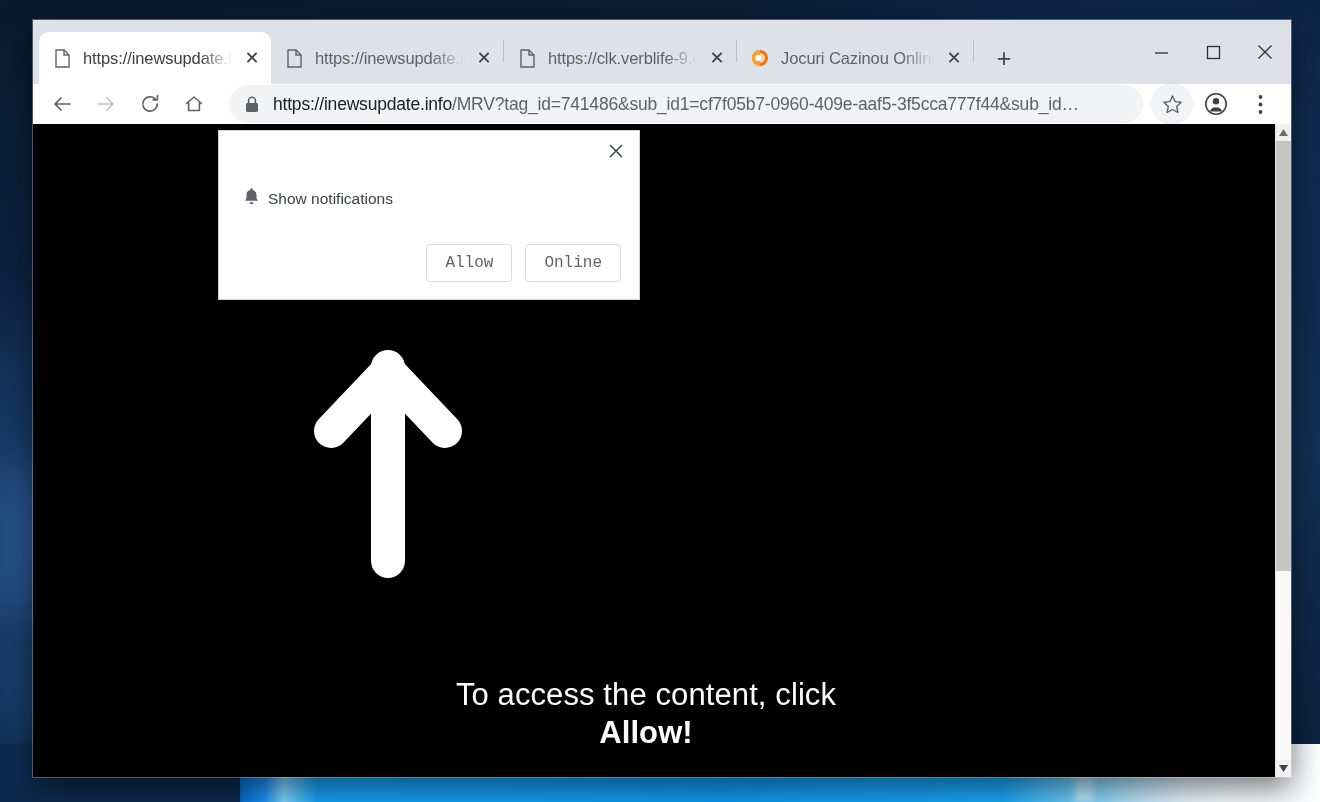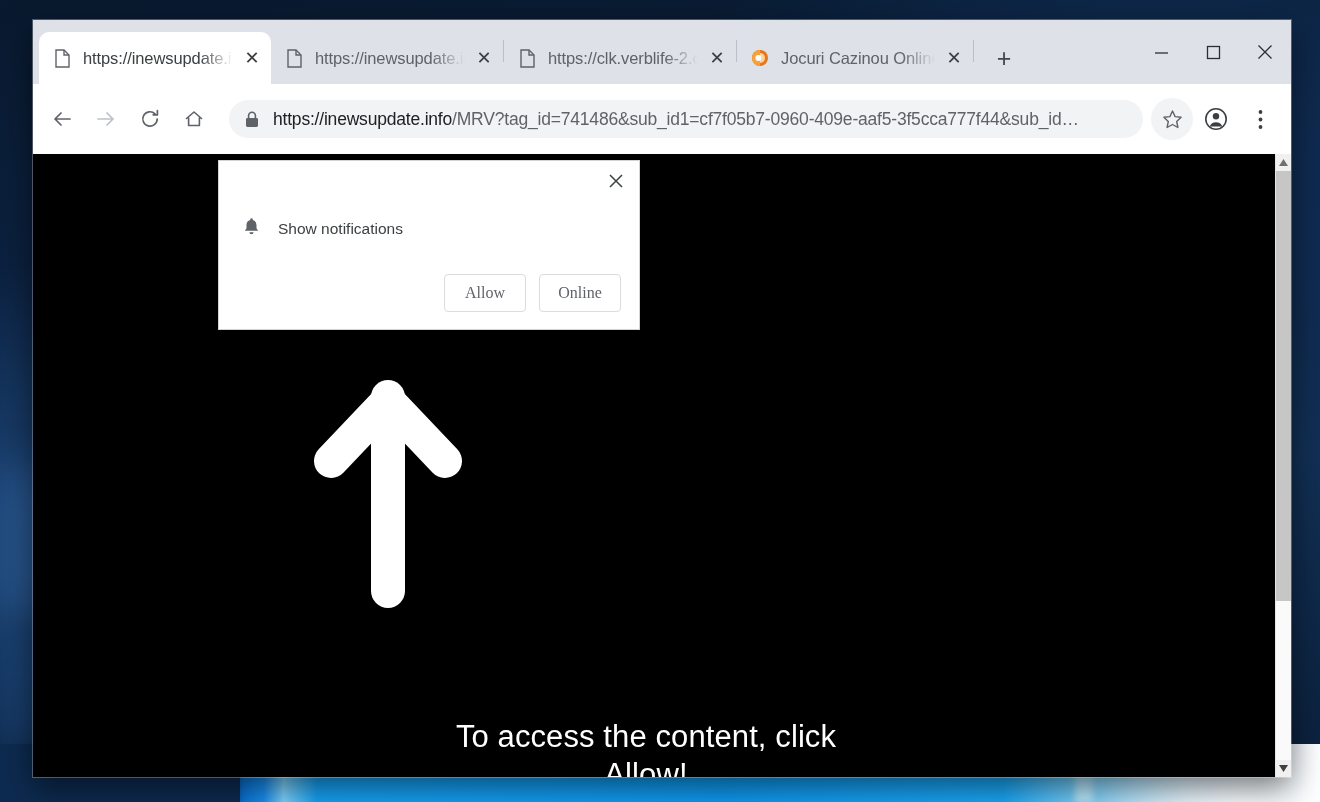--- a/index.html
+++ b/index.html
@@ -133,21 +133,21 @@
     height: 64px; display: flex; align-items: center;
   }
   .winbtn {
     width: 52px; height: 46px;
     display: flex; align-items: center; justify-content: center;
     color: #2b2f33; cursor: pointer;
   }
 
   
   #toolbar {
-    height: 70px;
+    height: 40px;
     background: #ffffff;
     display: flex; align-items: center;
     padding: 0 10px 0 8px;
     gap: 2px;
   }
   .tbtn {
     width: 42px; height: 42px; border-radius: 50%;
     display: flex; align-items: center; justify-content: center;
     cursor: pointer; flex: 0 0 auto;
   }
@@ -185,29 +185,29 @@
     display: flex; flex-direction: column;
     align-items: center; justify-content: flex-start;
   }
   #arrow-wrap {
     position: absolute; left: 280px; top: 225px;
     width: 150px; height: 230px;
   }
   #headline {
     position: absolute;
     left: 0; right: 16px;
-    top: 567px;
+    top: 555px;
     text-align: center;
     color: #ffffff;
     font-size: 31px;
     line-height: 1.0;
     font-family: "Liberation Sans", sans-serif;
     letter-spacing: .1px;
   }
-  #headline .l2 { display: block; margin-top: 7px; }
+  #headline .l2 { display: block; margin-top: 7px; font-weight: bold; }
 
   
   #scrollbar {
     position: absolute; right: 0; top: 0; bottom: 0;
     width: 16px;
     background: #fafafa;
     border-left: 1px solid #e6e6e6;
     display: flex; flex-direction: column;
   }
   .sb-arrow {
@@ -239,34 +239,34 @@
     width: 30px; height: 30px;
     display: flex; align-items: center; justify-content: center;
     color: #3c4043; cursor: pointer;
   }
   #perm-title {
     position: absolute; left: 22px; top: 20px;
     font-size: 19px; color: #202124; letter-spacing: -.1px;
   }
   #perm-row {
     position: absolute; left: 24px; top: 56px;
-    display: flex; align-items: center; gap: 18px;
+    display: flex; align-items: center; gap: 8px;
   }
   #perm-row .label { font-size: 15.5px; color: #3c4043; }
   #perm-buttons {
     position: absolute; right: 18px; bottom: 17px;
     display: flex; gap: 13px;
   }
   .perm-btn {
     min-width: 82px; height: 38px;
     padding: 0 18px;
     border: 1px solid #dadce0;
     border-radius: 4px;
     background: #ffffff;
-    font-family: Liberation Serif, serif;
+    font-family: Liberation Mono, monospace;
     font-size: 16px;
     color: #5f6368;
     cursor: pointer;
   }
 </style>
 </head>
 <body>
 
 <div id="desktop">
   <div id="wall-grad"></div>
@@ -305,21 +305,21 @@
 
       <div class="tab-sep"></div>
 
       <div class="tab" style="width:232px;">
         <span class="tab-fav">
           <svg width="17" height="19" viewBox="0 0 17 19">
             <path d="M2 1h8l5 5v12H2z" fill="none" stroke="#5f6368" stroke-width="1.4"></path>
             <path d="M10 1v5h5" fill="none" stroke="#5f6368" stroke-width="1.4"></path>
           </svg>
         </span>
-        <span class="tab-title">https://clk.verblife-2.c</span>
+        <span class="tab-title">https://clk.verblife-9.c</span>
         <span class="tab-close">✕</span>
       </div>
 
       <div class="tab-sep"></div>
 
       <div class="tab" style="width:236px;">
         <span class="tab-fav">
           <svg width="18" height="18" viewBox="0 0 18 18">
             <circle cx="9" cy="9" r="8" fill="#e8761b"></circle>
             <circle cx="9" cy="9" r="5" fill="#fbd4a0"></circle>

